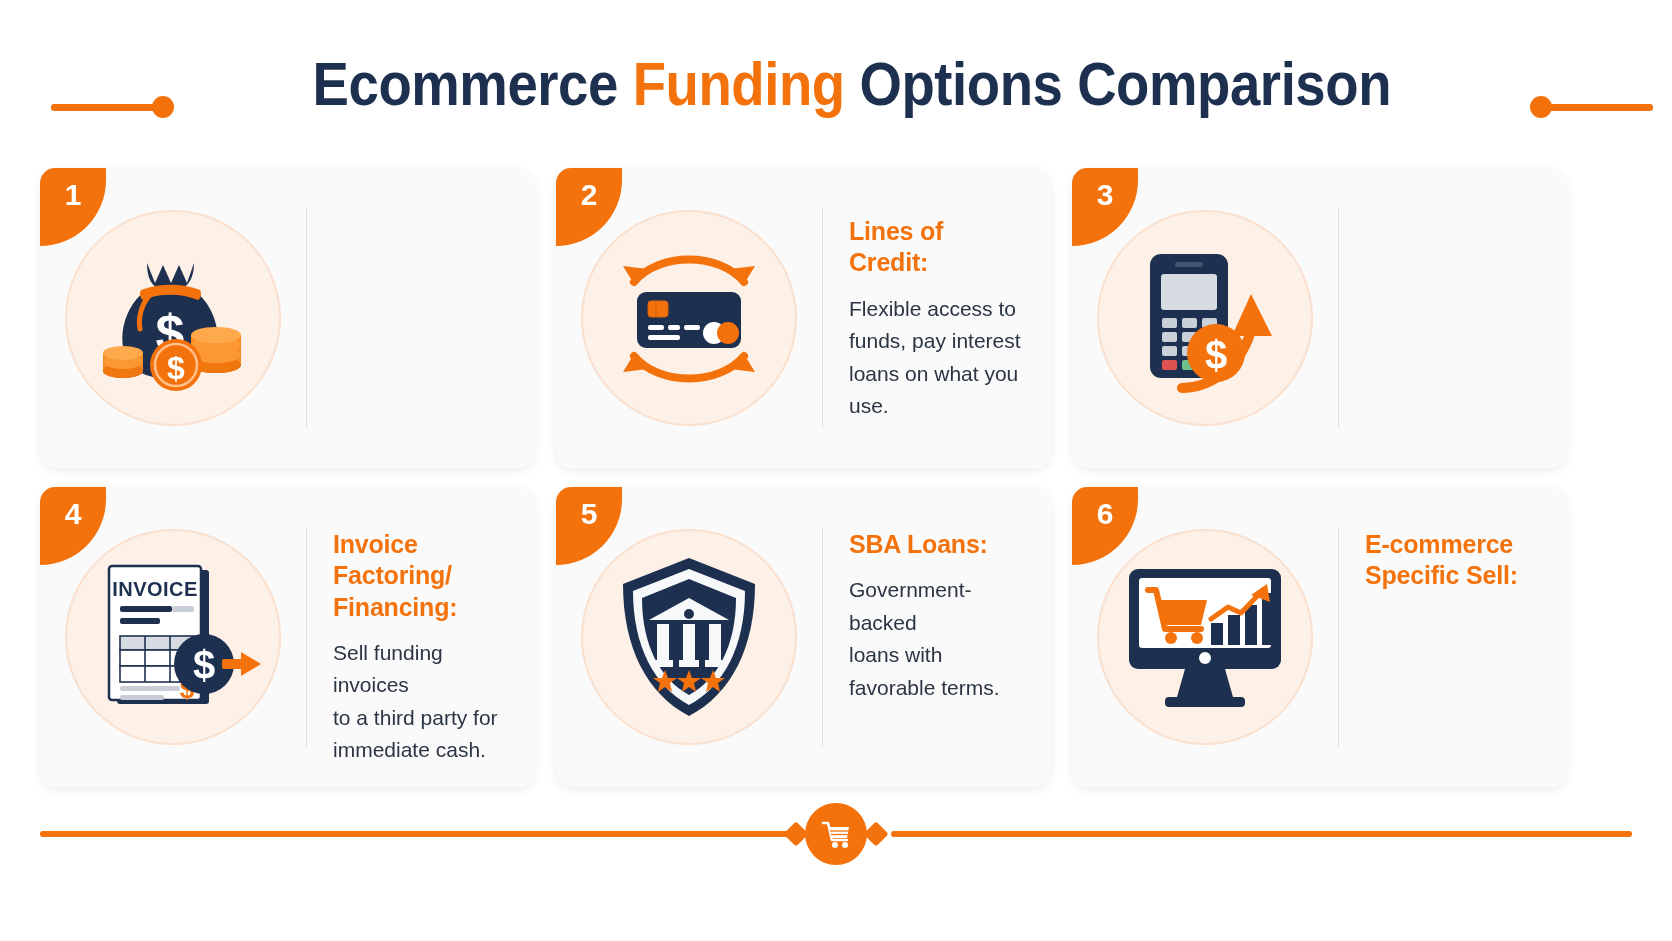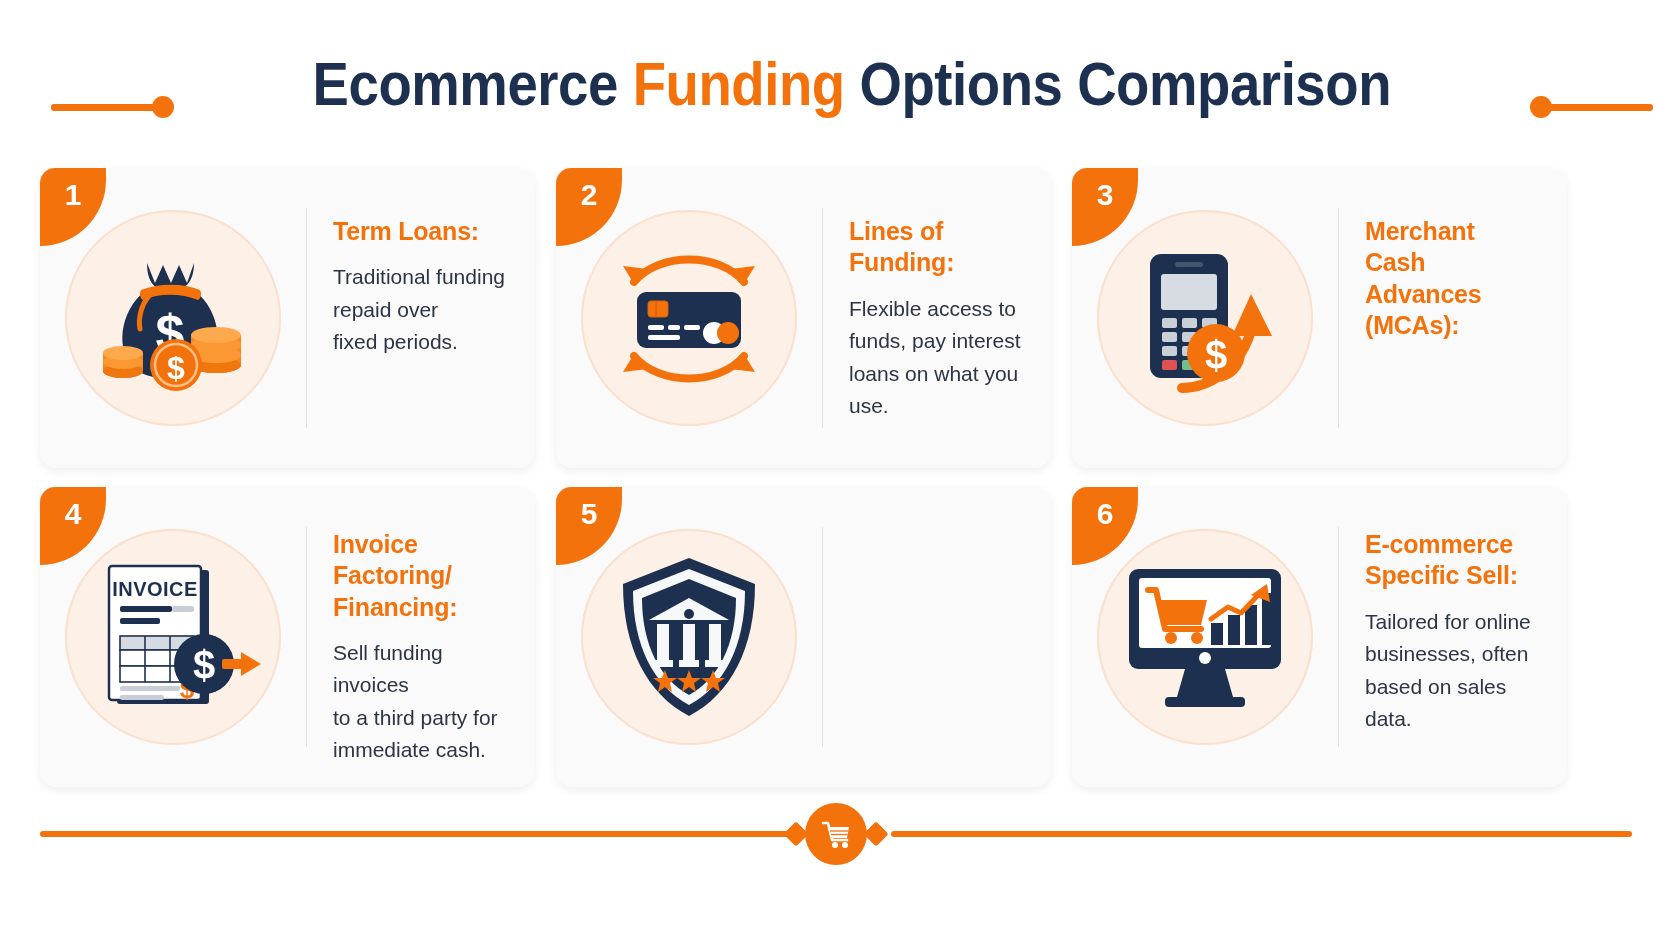--- a/index.html
+++ b/index.html
@@ -270,26 +270,20 @@
             <ellipse cx="30" cy="119" rx="20" ry="7" fill="#FB9833"></ellipse>
             <ellipse cx="30" cy="110" rx="20" ry="7" fill="#FFA94D"></ellipse>
 
             <circle cx="83" cy="122" r="26" fill="#F4720B"></circle>
             <circle cx="83" cy="122" r="21" fill="none" stroke="#FFC08A" stroke-width="2.5"></circle>
             <text x="83" y="136" font-family="Liberation Sans, sans-serif" font-size="32" font-weight="700" fill="#FFFFFF" text-anchor="middle">$</text>
           </svg>
         </div>
       </div>
       <div class="divider"></div>
-      <div class="text-wrap">
-        <div class="card-title">Term Loans:</div>
-        <div class="card-body">Traditional funding
-repaid over
-fixed periods.</div>
-      </div>
     </div>
 
     <div class="card">
       <div class="badge">2</div>
       <div class="icon-wrap">
         <div class="icon-circle">
           <svg width="170" height="160" viewBox="0 0 170 160">
 
             <path d="M30 44 C55 14, 115 14, 140 44" stroke="#F4720B" stroke-width="8" fill="none" stroke-linecap="round"></path>
             <polygon points="30,46 19,28 44,31" fill="#F4720B"></polygon>
@@ -307,21 +301,21 @@
             <rect x="64" y="87" width="12" height="5" rx="2" fill="#FFFFFF"></rect>
             <rect x="80" y="87" width="16" height="5" rx="2" fill="#FFFFFF"></rect>
             <rect x="44" y="97" width="32" height="5" rx="2" fill="#FFFFFF"></rect>
             <circle cx="110" cy="95" r="11" fill="#FFFFFF"></circle>
             <circle cx="124" cy="95" r="11" fill="#F4720B"></circle>
           </svg>
         </div>
       </div>
       <div class="divider"></div>
       <div class="text-wrap">
-        <div class="card-title">Lines of Funding:</div>
+        <div class="card-title">Lines of Credit:</div>
         <div class="card-body">Flexible access to
 funds, pay interest
 loans on what you use.</div>
       </div>
     </div>
 
     <div class="card">
       <div class="badge">3</div>
       <div class="icon-wrap">
         <div class="icon-circle">
@@ -347,22 +341,20 @@
             <path d="M62 152 C88 152, 118 134, 130 98" stroke="#F4720B" stroke-width="10" fill="none" stroke-linecap="round"></path>
             <polygon points="131,58 152,100 112,100" fill="#F4720B"></polygon>
 
             <circle cx="96" cy="117" r="29" fill="#F4720B"></circle>
             <text x="96" y="133" font-family="Liberation Sans, sans-serif" font-size="40" font-weight="700" fill="#FFFFFF" text-anchor="middle">$</text>
           </svg>
         </div>
       </div>
       <div class="divider"></div>
       <div class="text-wrap">
-        <div class="card-title">Merchant Cash
-Advances (MCAs):</div>
       </div>
     </div>
 
     <div class="card">
       <div class="badge">4</div>
       <div class="icon-wrap">
         <div class="icon-circle">
           <svg width="180" height="170" viewBox="0 0 180 170">
 
             <rect x="34" y="18" width="92" height="134" rx="3" fill="#1E3050"></rect>
@@ -427,20 +419,26 @@
             <rect x="70" y="108" width="20" height="7" fill="#F6F8FA"></rect>
             <rect x="96" y="108" width="20" height="7" fill="#F6F8FA"></rect>
 
             <polygon points="56,118 59,126 68,126 61,131 63,140 56,135 49,140 51,131 44,126 53,126" fill="#F4720B"></polygon>
             <polygon points="80,118 83,126 92,126 85,131 87,140 80,135 73,140 75,131 68,126 77,126" fill="#F4720B"></polygon>
             <polygon points="104,118 107,126 116,126 109,131 111,140 104,135 97,140 99,131 92,126 101,126" fill="#F4720B"></polygon>
           </svg>
         </div>
       </div>
       <div class="divider"></div>
+      <div class="text-wrap">
+        <div class="card-title">SBA Loans:</div>
+        <div class="card-body">Government-backed
+loans with
+favorable terms.</div>
+      </div>
     </div>
 
     <div class="card">
       <div class="badge">6</div>
       <div class="icon-wrap">
         <div class="icon-circle">
           <svg width="180" height="160" viewBox="0 0 180 160">
 
             <rect x="14" y="12" width="152" height="100" rx="9" fill="#1E3050"></rect>
             <rect x="24" y="21" width="132" height="70" rx="3" fill="#FFFFFF"></rect>
@@ -461,23 +459,20 @@
 
             <path d="M96 62 L113 50 L126 56 L148 33" stroke="#F4720B" stroke-width="5" fill="none" stroke-linecap="round" stroke-linejoin="round"></path>
             <polygon points="152,27 155,45 136,38" fill="#F4720B"></polygon>
           </svg>
         </div>
       </div>
       <div class="divider"></div>
       <div class="text-wrap">
         <div class="card-title">E-commerce
 Specific Sell:</div>
-        <div class="card-body">Tailored for online
-businesses, often
-based on sales data.</div>
       </div>
     </div>
 
   </div>
 
   <div class="footer">
     <div class="footer-line left"></div>
     <div class="footer-cap left"></div>
     <div class="cart-badge">
       <svg width="34" height="34" viewBox="0 0 34 34">

